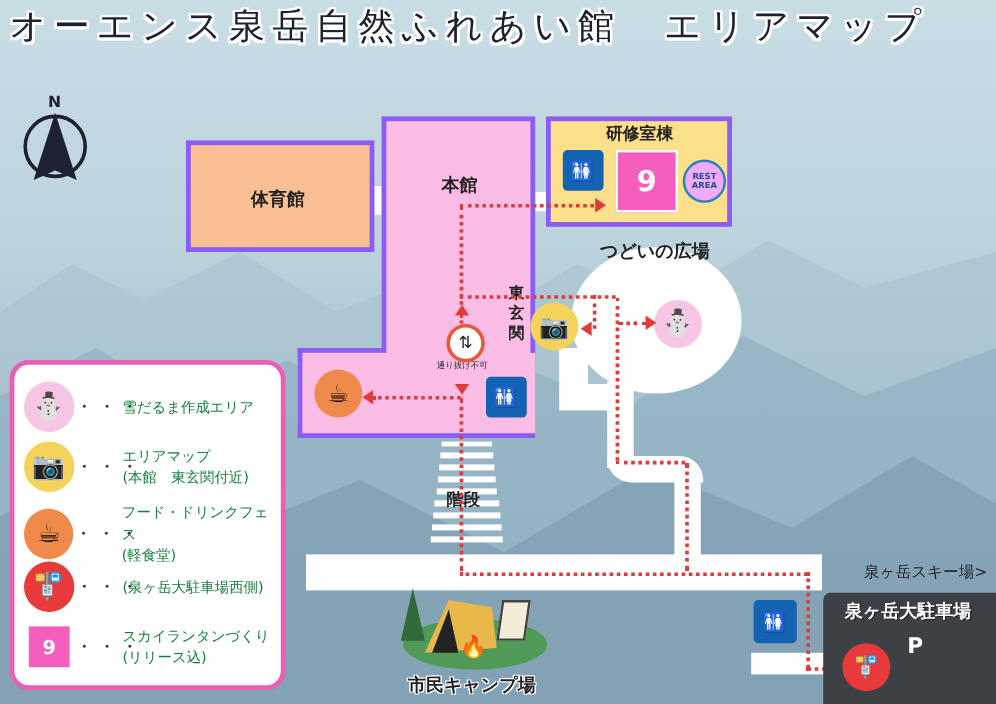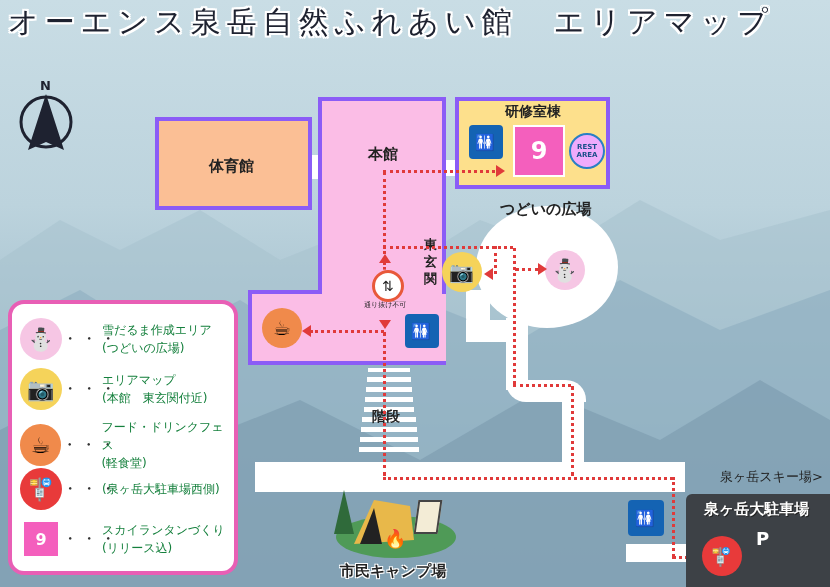--- a/index.html
+++ b/index.html
@@ -143,21 +143,20 @@
   <div class="abs" style="left:86px;top:14px;width:20px;height:30px;background:#f3ecd6;border:2px solid #444;transform:skewX(-8deg);"></div>
   <div class="lbl" style="left:10px;top:76px;font-size:15px;color:#222;text-shadow:1px 1px 0 #fff,-1px -1px 0 #fff,1px -1px 0 #fff,-1px 1px 0 #fff;">市民キャンプ場</div>
 </div>
 
 <div class="abs legend">
   <div class="lg-row" style="top:14px;">
     <div class="lg-icon" style="background:#f6c6e4;">⛄</div>
     <div class="lg-dots">・・・</div>
     <div class="lg-txt">
         <div>雪だるま作成エリア</div>
-        <div>(つどいの広場)</div>
       </div>
   </div>
   <div class="lg-row" style="top:64px;">
     <div class="lg-icon" style="background:#f5d35a;">📷</div>
     <div class="lg-dots">・・・</div>
     <div class="lg-txt">
         <div>エリアマップ</div>
         <div>(本館　東玄関付近)</div>
       </div>
   </div>

